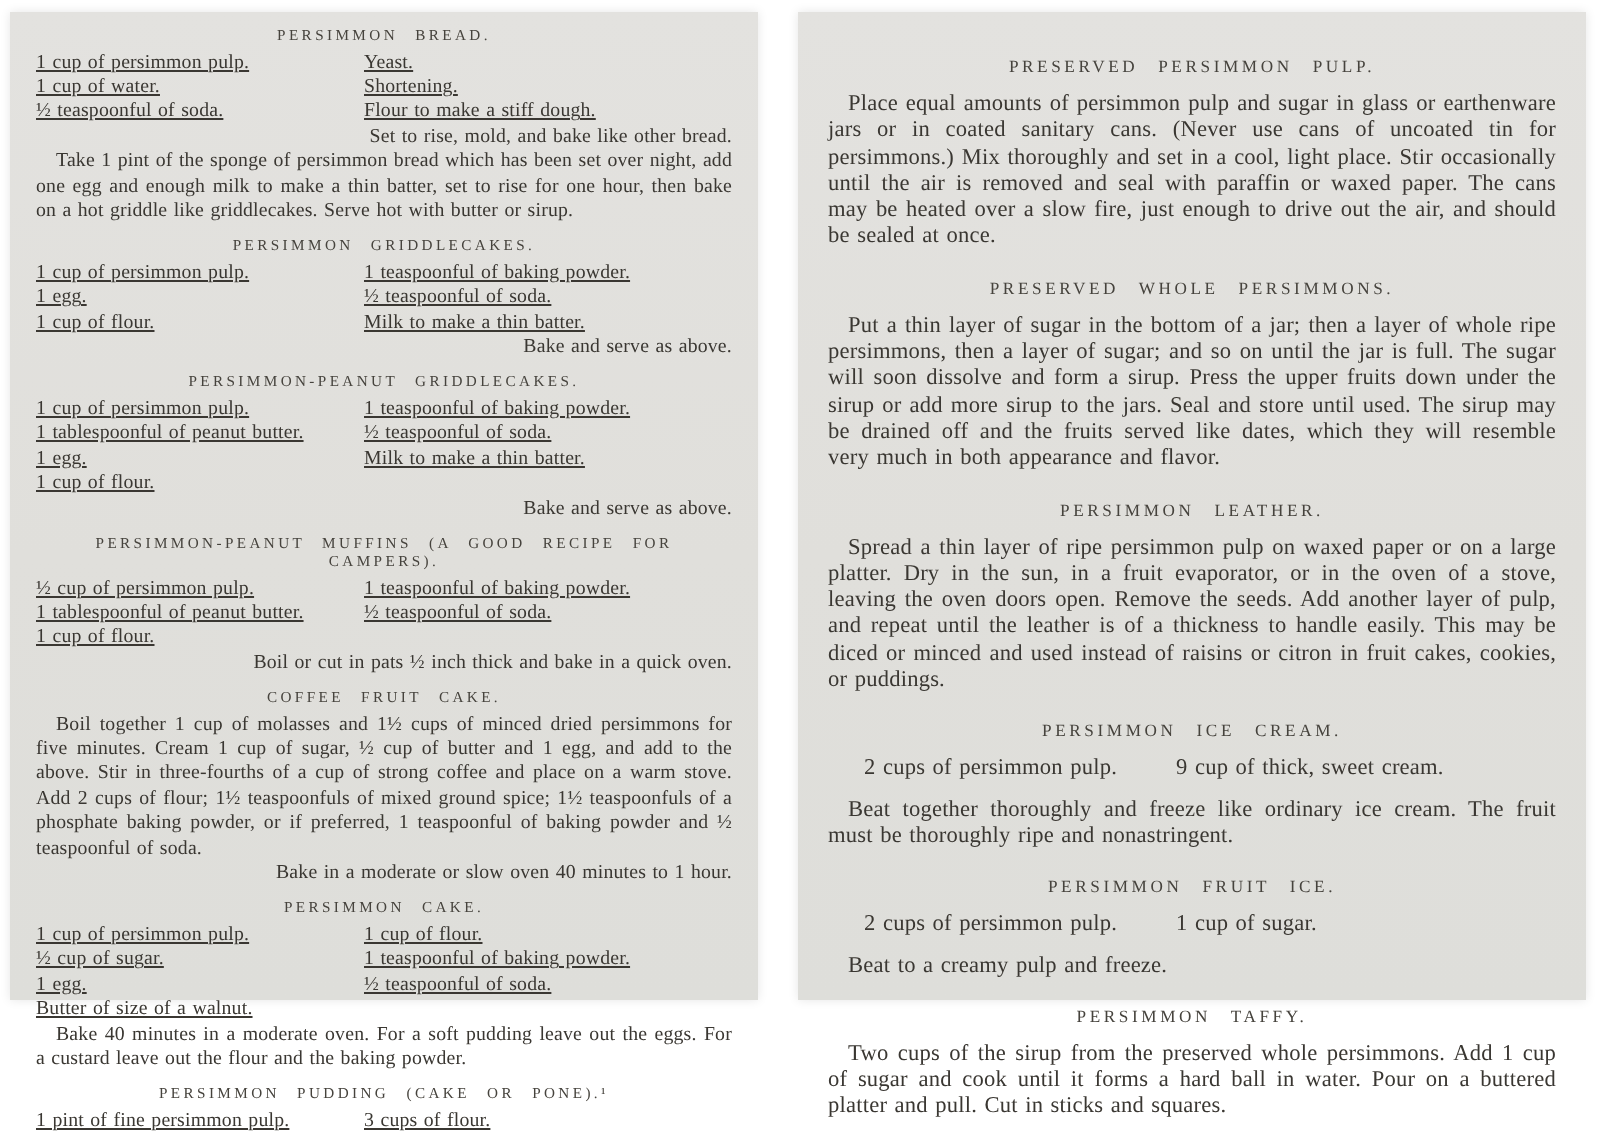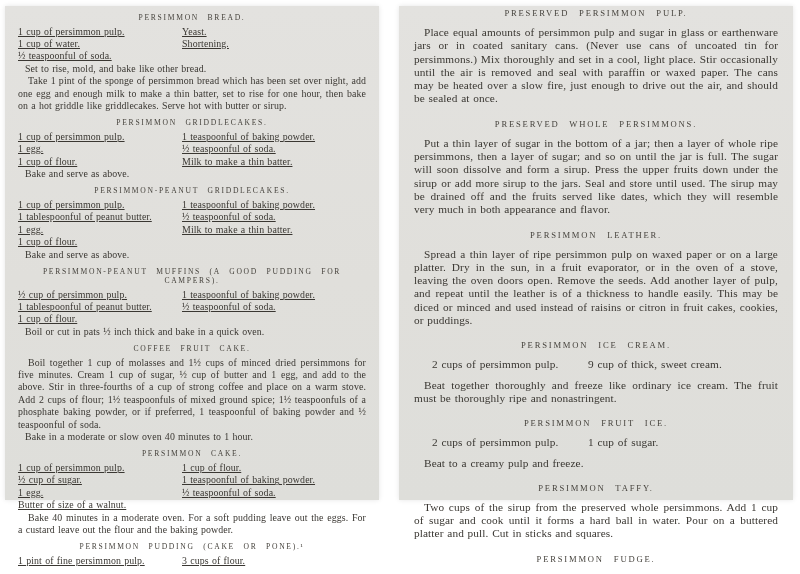--- a/index.html
+++ b/index.html
@@ -9,21 +9,21 @@
     -webkit-font-smoothing:antialiased;
   }
   .sheet{position:relative;width:800px;height:504px;background:#ffffff;}
   .page{
     position:absolute;top:6px;bottom:4px;
     background:linear-gradient(180deg,#e3e2df 0%,#e0dfdb 55%,#dededa 100%);
     color:#3a3732;box-sizing:border-box;
     box-shadow:0 0 5px rgba(0,0,0,0.10);
   }
   .page-left{left:5px;width:374px;padding:6px 13px 0 13px;}
-  .page-right{left:399px;width:394px;padding:0 15px 0 15px;}
+  .page-right{left:399px;width:394px;padding:20px 15px 0 15px;}
 
   
   .page-left{font-size:9.9px;line-height:12.4px;letter-spacing:0.1px;word-spacing:0.6px;}
   .page-left .hd{
     font-size:7.6px;line-height:9px;letter-spacing:1.7px;word-spacing:5px;
     text-align:center;font-weight:normal;color:#46433d;margin:6px 0 3.5px;
   }
   .page-left .sec:first-child .hd{margin-top:1px;}
   .page-left .rows{text-decoration:underline;}
   .page-left .row{display:grid;grid-template-columns:164px 1fr;}
@@ -32,21 +32,21 @@
   .page-right{font-size:11.3px;line-height:13.3px;letter-spacing:0.1px;word-spacing:0.8px;}
   .page-right .hd{
     font-size:8.6px;line-height:10px;letter-spacing:1.8px;word-spacing:6px;
     text-align:center;font-weight:normal;color:#46433d;margin:13px 0 8px;
   }
   .page-right .sec:first-child .hd{margin-top:2px;}
   .page-right .rows{margin:7px 0 7px 18px;}
   .page-right .row{display:grid;grid-template-columns:156px 1fr;}
 
   .para{margin:0;text-align:justify;text-indent:10px;}
-  .note{margin:0;text-indent:7px;text-align:left;}
+  .note{margin:0;text-indent:7px;text-align:right;}
   .cell{display:block;}
   .sec{margin:0;}
 </style>
 </head>
 <body>
 
 <div class="sheet">
 
   <div class="page page-left">
 
@@ -56,20 +56,21 @@
         <div class="row">
           <span class="cell">1 cup of persimmon pulp.</span>
           <span class="cell">Yeast.</span>
         </div>
         <div class="row">
           <span class="cell">1 cup of water.</span>
           <span class="cell">Shortening.</span>
         </div>
         <div class="row">
           <span class="cell">½ teaspoonful of soda.</span>
+          <span class="cell">Flour to make a stiff dough.</span>
         </div>
       </div>
       <p class="note">Set to rise, mold, and bake like other bread.</p>
     </section>
 
     <section class="sec">
       <p class="para">Take 1 pint of the sponge of persimmon bread which has been set over night, add one egg and enough milk to make a thin batter, set to rise for one hour, then bake on a hot griddle like griddlecakes. Serve hot with butter or sirup.</p>
     </section>
 
     <section class="sec">
@@ -107,21 +108,21 @@
           <span class="cell">Milk to make a thin batter.</span>
         </div>
         <div class="row">
           <span class="cell">1 cup of flour.</span>
         </div>
       </div>
       <p class="note">Bake and serve as above.</p>
     </section>
 
     <section class="sec">
-      <h3 class="hd">PERSIMMON-PEANUT MUFFINS (A GOOD PUDDING FOR CAMPERS).</h3>
+      <h3 class="hd">PERSIMMON-PEANUT MUFFINS (A GOOD RECIPE FOR CAMPERS).</h3>
       <div class="rows">
         <div class="row">
           <span class="cell">½ cup of persimmon pulp.</span>
           <span class="cell">1 teaspoonful of baking powder.</span>
         </div>
         <div class="row">
           <span class="cell">1 tablespoonful of peanut butter.</span>
           <span class="cell">½ teaspoonful of soda.</span>
         </div>
         <div class="row">

